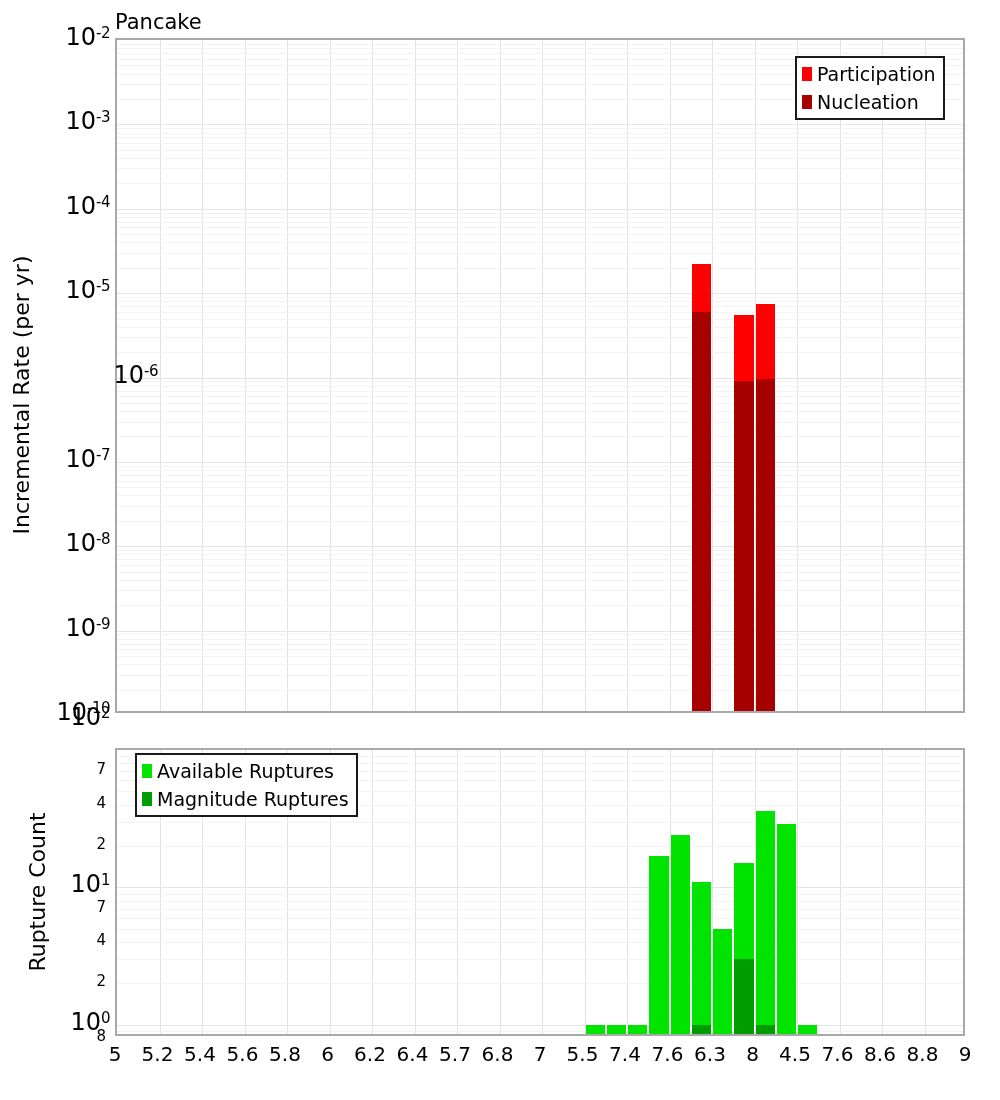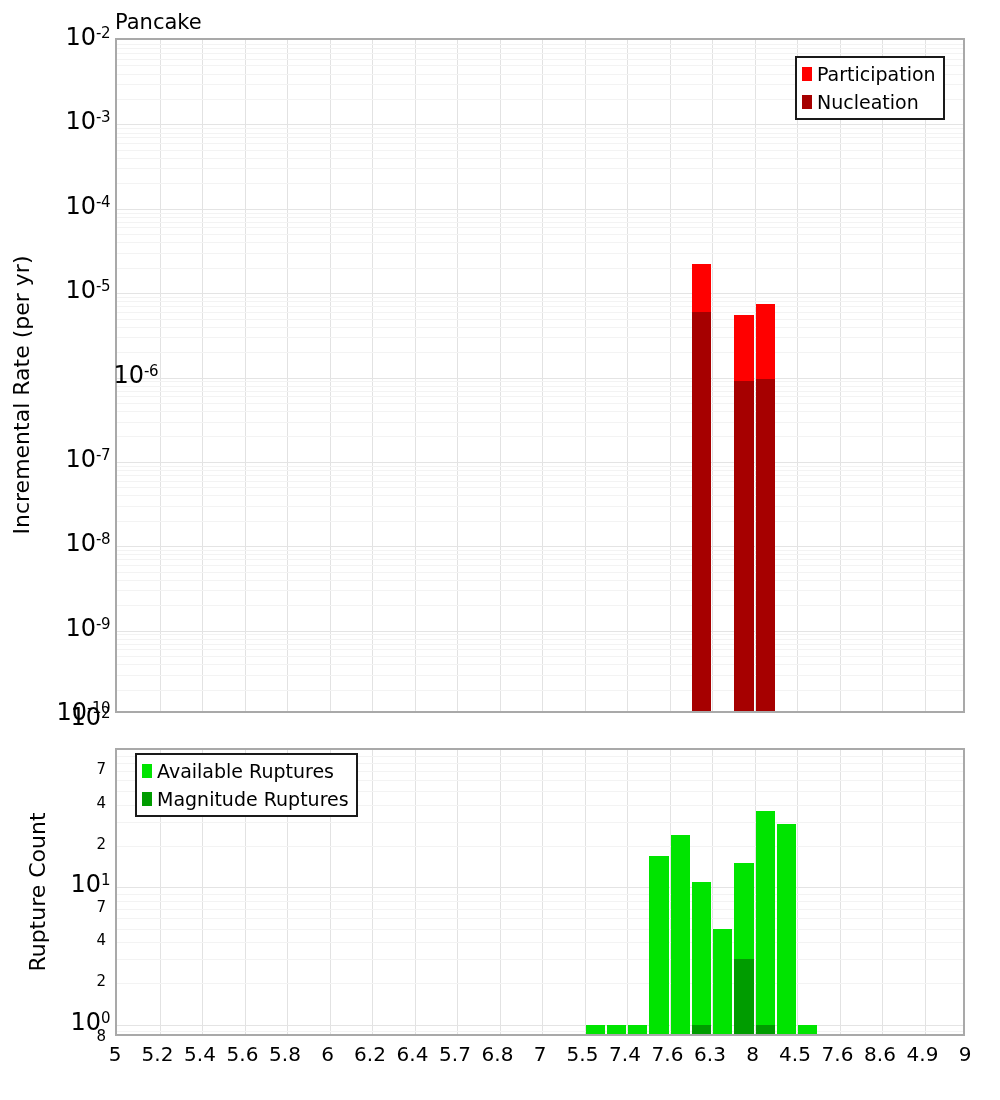--- a/index.html
+++ b/index.html
@@ -241,15 +241,15 @@
     <div class="xtick" style="left: 497.5px;">6.8</div>
     <div class="xtick" style="left: 540px;">7</div>
     <div class="xtick" style="left: 582.5px;">5.5</div>
     <div class="xtick" style="left: 625px;">7.4</div>
     <div class="xtick" style="left: 667.5px;">7.6</div>
     <div class="xtick" style="left: 710px;">6.3</div>
     <div class="xtick" style="left: 752.5px;">8</div>
     <div class="xtick" style="left: 795px;">4.5</div>
     <div class="xtick" style="left: 837.5px;">7.6</div>
     <div class="xtick" style="left: 880px;">8.6</div>
-    <div class="xtick" style="left: 922.5px;">4.9</div>
+    <div class="xtick" style="left: 922.5px;">8.8</div>
     <div class="xtick" style="left: 965px;">9</div>
   </div>
 
 </body></html>

